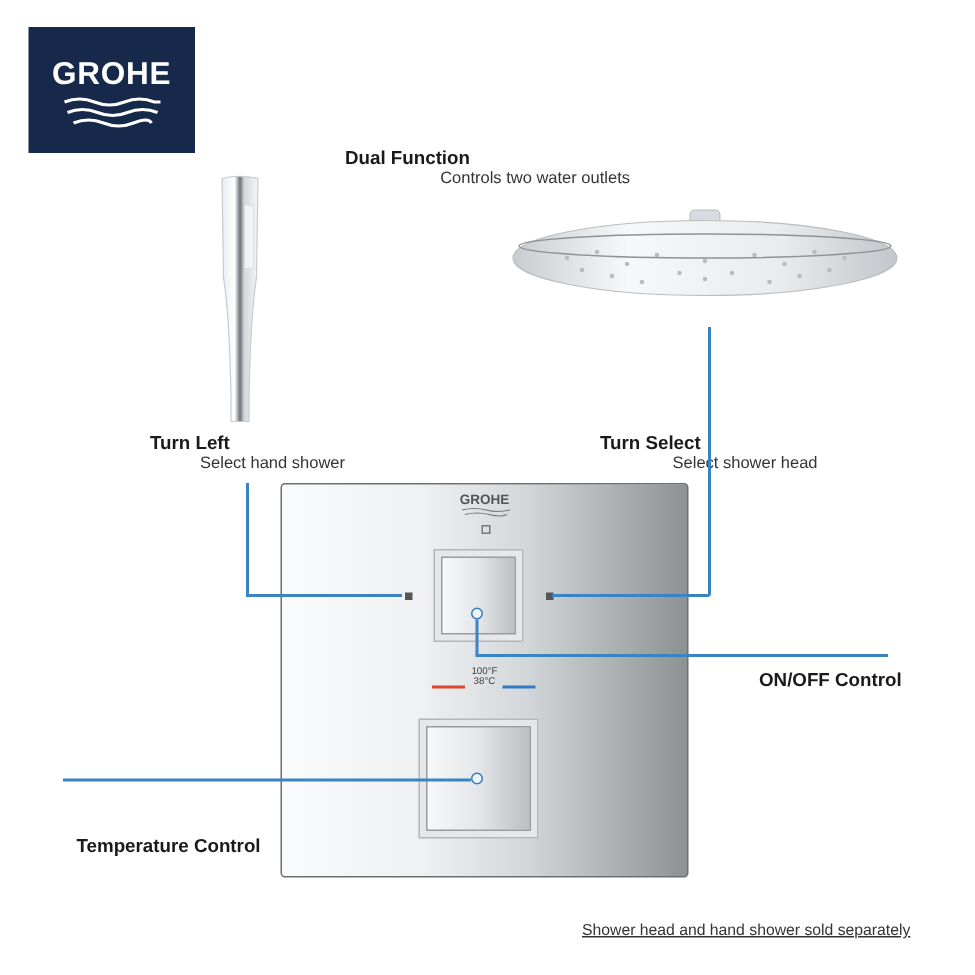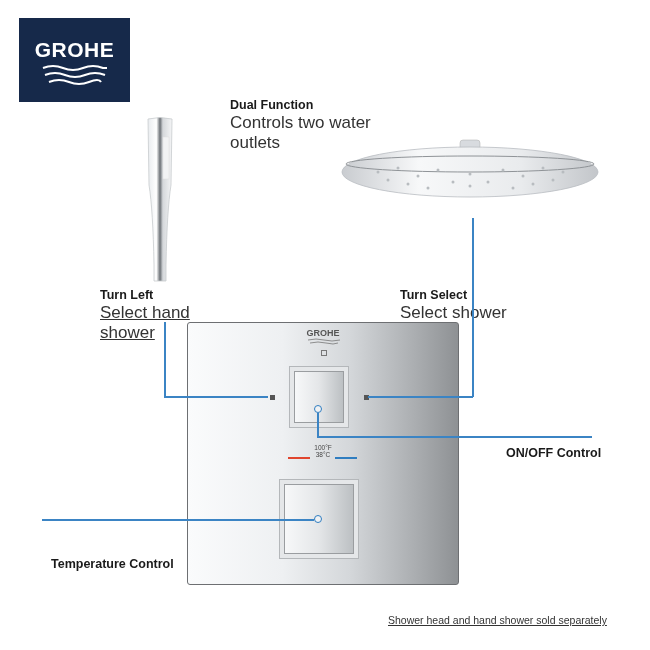--- a/index.html
+++ b/index.html
@@ -2,21 +2,21 @@
 <html><head>
 <meta charset="utf-8">
 <style>
   html, body { margin:0; padding:0; background:#ffffff; }
   body { width:650px; height:650px; position:relative; overflow:hidden; font-family:"Liberation Sans", sans-serif; color:#1a1a1a; }
   .abs { position:absolute; }
   .logo { left:19px; top:18px; width:111px; height:84px; background:#16294a; }
   .logo-text { position:absolute; left:0; right:0; top:20px; text-align:center; color:#fff; font-weight:bold; font-size:21px; letter-spacing:0.5px; font-family:"Liberation Sans", sans-serif; }
   .logo svg { position:absolute; left:22px; top:46px; }
   .lbl-title { font-weight:bold; font-size:12.5px; text-align:left; }
-  .lbl-sub { font-size:17px; text-align:left; color:#333; }
+  .lbl-sub { font-size:11px; text-align:right; color:#333; }
   .plate { left:187px; top:322px; width:272px; height:263px; border:1px solid #6d6f72; border-radius:3px;
     background:linear-gradient(90deg,#fafbfc 0%,#eef0f2 35%,#d4d7da 60%,#a9acaf 85%,#8e9194 100%); box-sizing:border-box; }
   .knob { border:1px solid #b4b7ba; background:#e5e7e9; box-sizing:border-box; }
   .knob-inner { position:absolute; left:4px; top:4px; right:4px; bottom:4px; border:1px solid #9a9da0;
     background:linear-gradient(90deg,#f7f8f9 0%,#e4e6e8 50%,#bcc0c3 100%); }
   .dot { width:8px; height:8px; border:1.5px solid #2f7dc0; border-radius:50%; background:#f0f2f4; box-sizing:border-box; }
   .mark { width:5px; height:5px; background:#555; }
   .line-h { height:1.5px; background:#3b84c4; }
   .line-v { width:1.5px; background:#3b84c4; }
   .footer { font-size:10.5px; color:#333;text-decoration:underline; }
@@ -79,21 +79,21 @@
     <circle cx="132" cy="36" r="1.5"></circle>
       <circle cx="132" cy="48" r="1.5"></circle>
       <circle cx="50" cy="42" r="1.5"></circle>
     <circle cx="215" cy="42" r="1.5"></circle>
       <circle cx="90" cy="50" r="1.5"></circle>
       <circle cx="175" cy="50" r="1.5"></circle>
   </g>
 </svg>
 
 <div class="abs lbl-title" style="left:100px;top:288px;width:130px;">Turn Left</div>
-<div class="abs lbl-sub" style="left:100px;top:303px;width:130px;text-decoration:underline;">Select hand shower</div>
+<div class="abs lbl-sub" style="left:100px;top:303px;width:130px;">Select hand shower</div>
 <div class="abs lbl-title" style="left:400px;top:288px;width:145px;">Turn Select</div>
 <div class="abs lbl-sub" style="left:400px;top:303px;width:145px;">Select shower head</div>
 
 <div class="abs plate">
   <div class="abs" style="left:0;right:0;top:5px;text-align:center;font-size:9px;font-weight:bold;color:#555;">GROHE</div>
   <svg class="abs" style="left:119px;top:15px;" width="34" height="8" viewBox="0 0 34 8">
     <path d="M1 2 Q9 0 17 2 T33 2" stroke="#777" stroke-width="0.8" fill="none"></path>
     <path d="M3 5 Q11 3 19 5 T31 5" stroke="#777" stroke-width="0.8" fill="none"></path>
   </svg>
   <div class="abs" style="left:133px;top:27px;width:4px;height:4px;border:1px solid #777;"></div>

